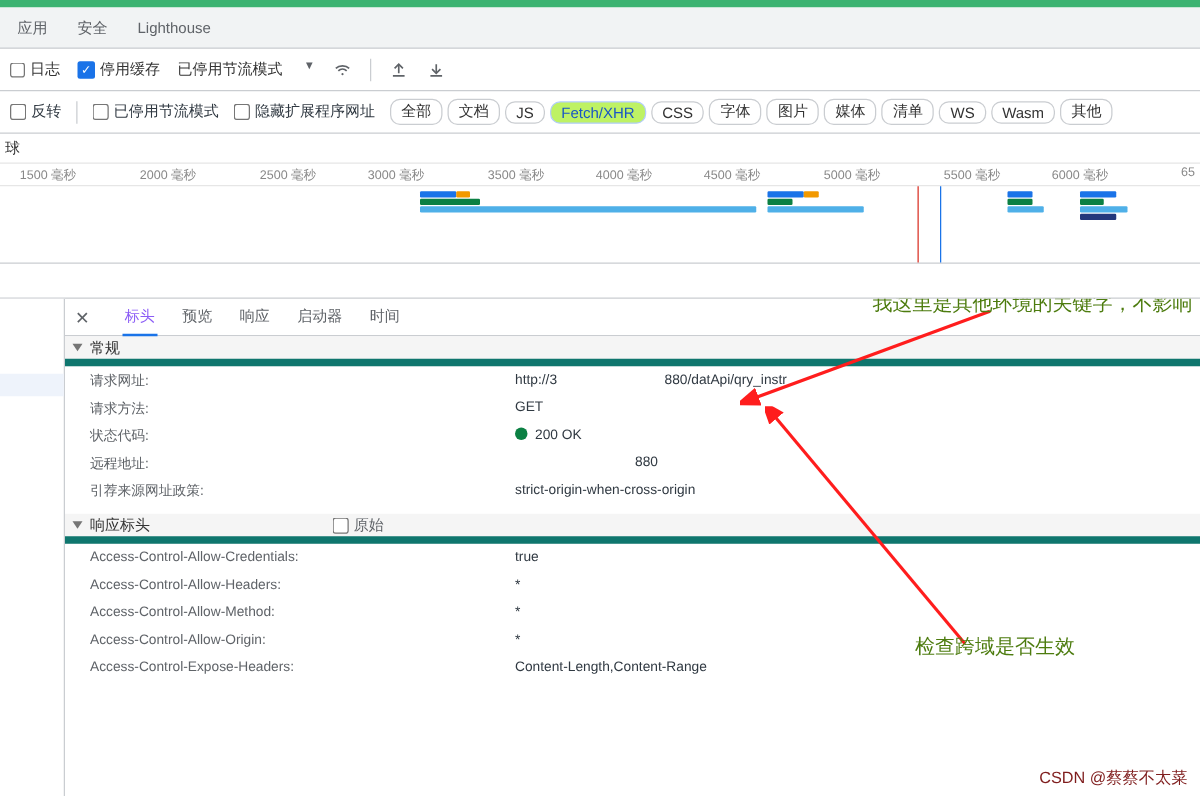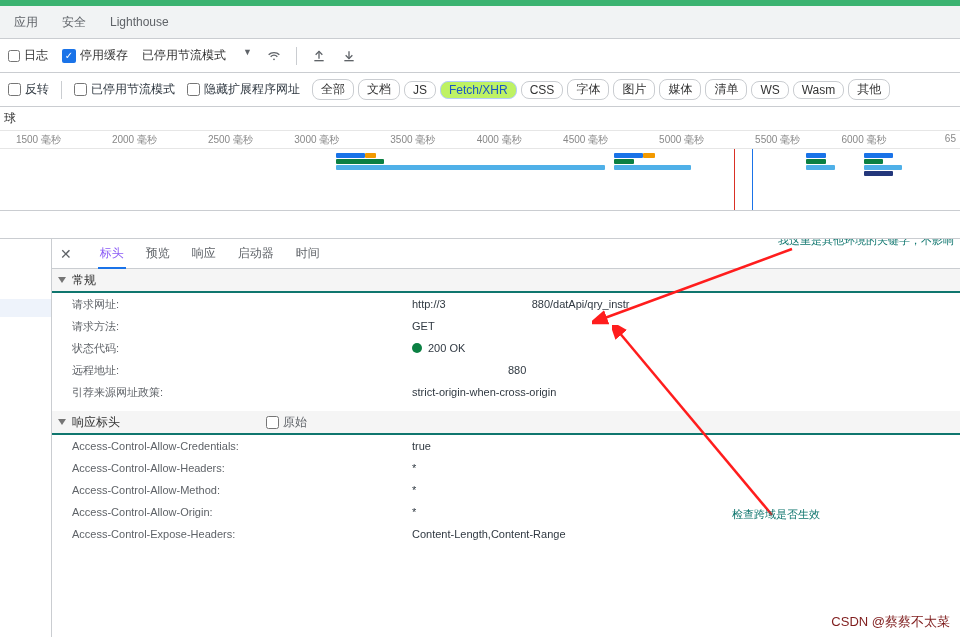--- a/index.html
+++ b/index.html
@@ -31,29 +31,29 @@
 
   .split { display: flex; height: calc(637px - 6px - 30px - 34px - 34px - 24px - 80px - 28px); }
   .left-pane { width: 52px; border-right: 1px solid #cacdd1; background: #fff; position: relative; }
   .left-row-sel { position: absolute; left: 0; right: 0; height: 18px; background: #eef3fb; top: 60px; }
   .right-pane { flex: 1; overflow: hidden; position: relative; }
   .dtabs { display: flex; align-items: center; height: 30px; border-bottom: 1px solid #cacdd1; padding-left: 8px; gap: 22px; color: #5f6368; }
   .dtabs .x { font-size: 14px; color: #5f6368; cursor: default; padding-right: 6px; }
   .dtabs .t { cursor: default; }
   .dtabs .t.active { color: #8b5cf6; position: relative; }
   .dtabs .t.active::after { content: ""; position: absolute; left: -2px; right: -2px; bottom: -7px; height: 2px; background: #1a73e8; }
-  .section-head { display: flex; align-items: center; height: 24px; background: #f5f5f5; border-bottom: 2px solid #0f766e; padding-left: 6px; gap: 6px; font-size: 12px; color: #333; }
+  .section-head { display: flex; align-items: center; height: 24px; background: #f5f5f5; border-bottom: 6px solid #0f766e; padding-left: 6px; gap: 6px; font-size: 12px; color: #333; }
   .tri { display: inline-block; width: 0; height: 0; border-left: 4px solid transparent; border-right: 4px solid transparent; border-top: 6px solid #757575; }
   .kv { display: flex; align-items: center; min-height: 22px; padding: 2px 0 2px 20px; font-size: 11px; }
   .kv .k { width: 340px; color: #5f6368; }
   .kv .v { color: #303942; }
   .status-dot { display: inline-block; width: 10px; height: 10px; border-radius: 50%; background: #0b8043; margin-right: 6px; vertical-align: -1px; }
   .raw-chk { display: inline-flex; align-items: center; gap: 4px; margin-left: 140px; color: #5f6368; }
 
-  .anno-red { position: absolute; color: #0f766e; font-size: 11px; font-weight: 500; white-space: nowrap; z-index: 20; }
+  .anno-red { position: absolute; color: #4d7c0f; font-size: 16px; font-weight: 500; white-space: nowrap; z-index: 20; }
   .arrow-svg { position: absolute; z-index: 19; pointer-events: none; }
   .watermark { position: absolute; right: 10px; bottom: 6px; color: #7f1d1d; font-size: 13px; }
 </style>
 </head>
 <body>
 
 <div class="top-strip"></div>
 
 <div class="tab-strip">
   <span>应用</span>

